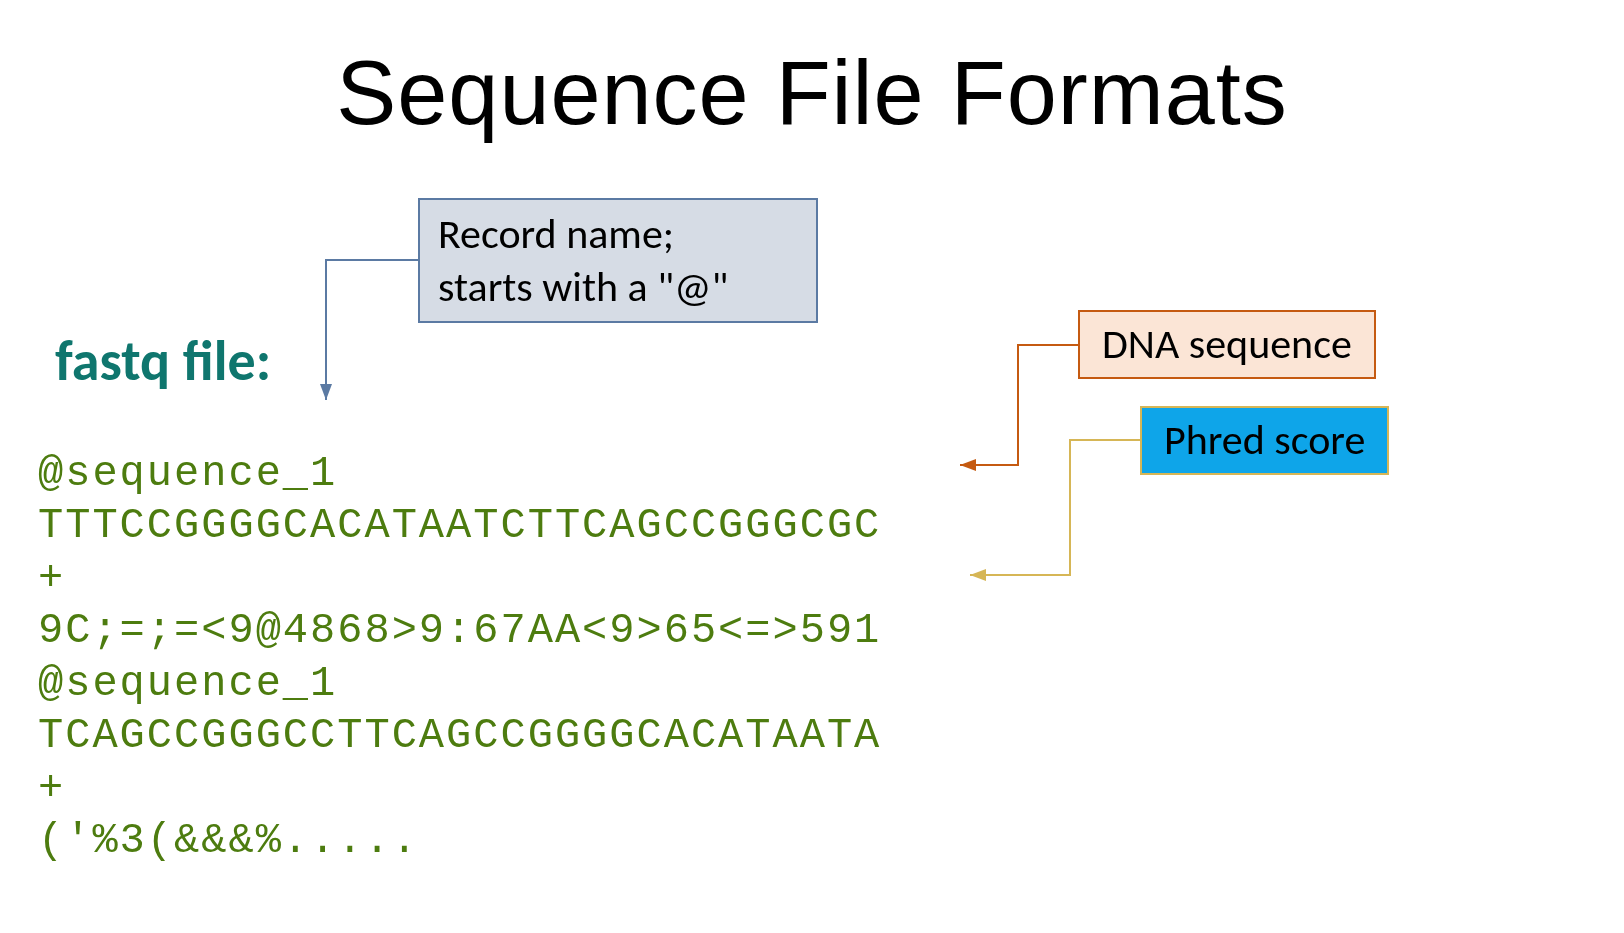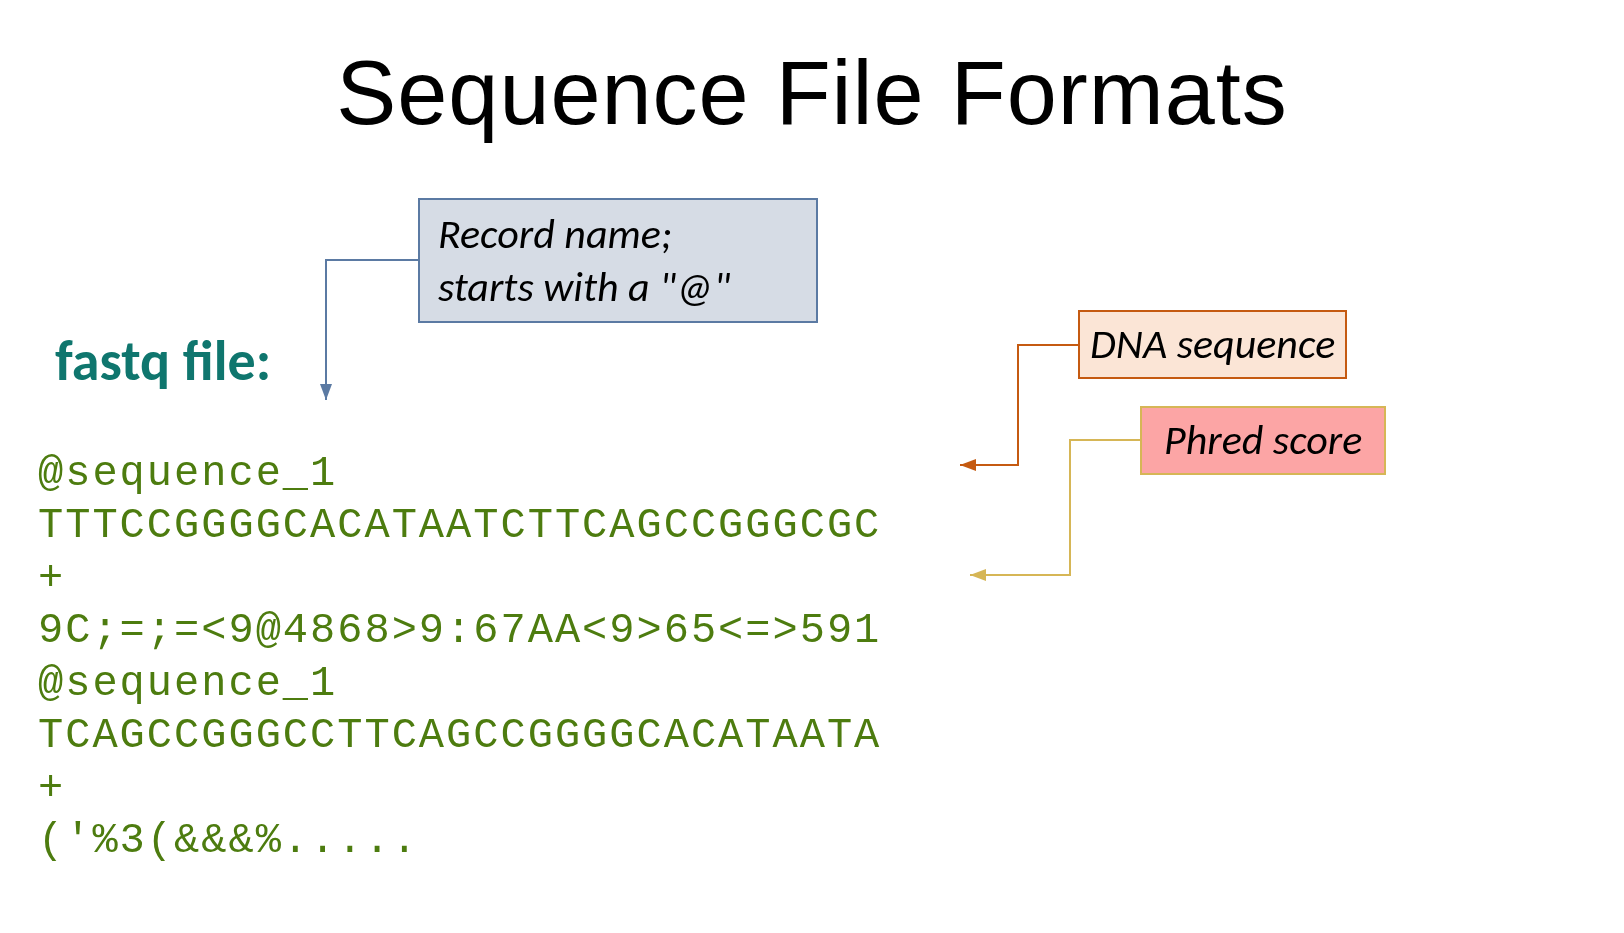--- a/index.html
+++ b/index.html
@@ -41,43 +41,42 @@
     color: #4d7c0f;
     line-height: 1.25;
     letter-spacing: 2px;
     white-space: pre;
   }
   .callout {
     position: absolute;
     border: 2px solid;
     padding: 8px 18px;
     font-family: Calibri, Arial, sans-serif;
-    font-style: italic;
     font-size: 42px;
     line-height: 1.25;
     color: #000;
   }
   .callout-record {
     top: 198px;
     left: 418px;
     width: 400px;
     background: #d6dce5;
     border-color: #5b7aa3;
   }
   .callout-dna {
     top: 310px;
     left: 1078px;
     background: #fbe5d6;
     border-color: #c55a11;
-    padding: 6px 10px;
+    padding: 6px 22px;
   }
   .callout-phred {
     top: 406px;
     left: 1140px;
-    background: #fca5a5;
+    background: #0ea5e9;
     border-color: #d6b656;
     padding: 6px 22px;
   }
   svg.connectors {
     position: absolute;
     top: 0; left: 0;
     width: 1624px; height: 933px;
     pointer-events: none;
   }
 </style>

